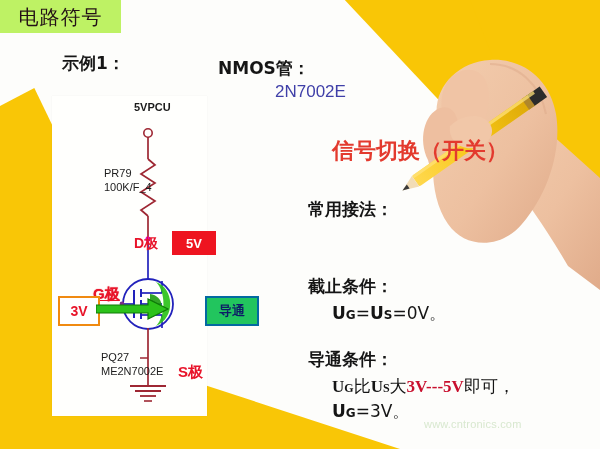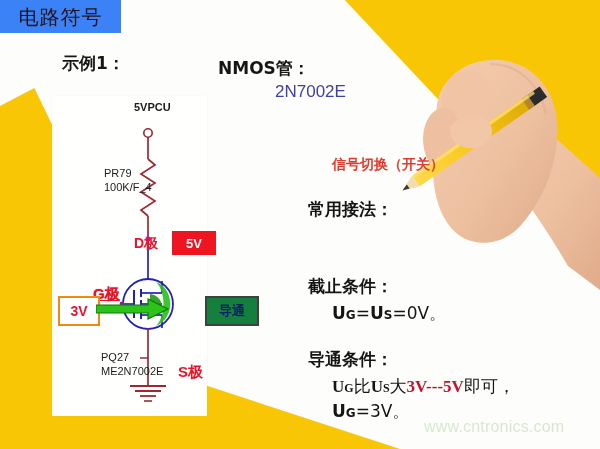--- a/index.html
+++ b/index.html
@@ -32,21 +32,21 @@
   }
   .yellow-bottom{
     position:absolute;left:0;bottom:0;width:400px;height:72px;
     background:#f9c606;
     clip-path:polygon(0% 0%, 45% 0%, 100% 100%, 0% 100%);
   }
 
   
   .banner{
     position:absolute;left:0;top:0;width:121px;height:33px;
-    background:#3b82f6;
+    background:#bef264;
     display:flex;align-items:center;justify-content:center;
   }
   .banner span{
     font-family:"DejaVu Serif","Liberation Serif",serif;
     font-size:20px;color:#231016;letter-spacing:1px;line-height:1;
   }
 
   
   .shili{
     position:absolute;left:62px;top:52px;
@@ -105,50 +105,50 @@
     font-size:13px;font-weight:bold;color:#ffffff;
   }
   .box-3v{
     position:absolute;left:58px;top:296px;width:38px;height:26px;
     background:#ffffff;border:2px solid #f08a10;
     display:flex;align-items:center;justify-content:center;
     font-size:14px;font-weight:bold;color:#e8142a;
   }
   .box-daotong{
     position:absolute;left:205px;top:296px;width:50px;height:26px;
-    background:#15803d;border:2px solid #404040;
+    background:#22c55e;border:2px solid #0369a1;
     display:flex;align-items:center;justify-content:center;
     font-size:13px;font-weight:bold;color:#0d1c66;
     font-family:"DejaVu Sans","Liberation Sans",sans-serif;
   }
 
   
   .rt{position:absolute;color:#151515;font-family:"DejaVu Sans","Liberation Sans",sans-serif;}
   .rt-h{font-size:17px;font-weight:bold;}
   .rt-b{font-size:17px;font-weight:bold;}
   .rt-plain{font-weight:normal;}
   .sub{font-size:12px;}
   .red-txt{color:#e33a2e;}
   .darkred{color:#c8102e;}
 
   .r-zuoyong{left:308px;top:125px;}
-  .r-xinhao{left:332px;top:156px;font-size:14px;}
+  .r-xinhao{left:332px;top:136px;font-size:22px;}
   .r-changyong{left:308px;top:198px;}
   .r-sji{left:332px;top:225px;}
   .r-jiezhi{left:308px;top:275px;}
   .r-ug0{left:332px;top:302px;}
   .r-daotong{left:308px;top:348px;}
   .r-ugbi{left:332px;top:375px;font-family:Liberation Serif, serif;}
   .r-ug3{left:332px;top:400px;}
 
   
   .hand-wrap{position:absolute;left:390px;top:28px;width:210px;height:260px;}
   .watermark{
     position:absolute;left:424px;top:418px;
-    font-size:16px;color:#d8e8cf;letter-spacing:.2px;
+    font-size:11px;color:#d8e8cf;letter-spacing:.2px;
     font-family:"Liberation Sans","DejaVu Sans",sans-serif;
   }
 </style>
 </head>
 <body>
 
 <div id="stage">
 
   <div class="yellow-topright"></div>
   <div class="yellow-rightband"></div>

